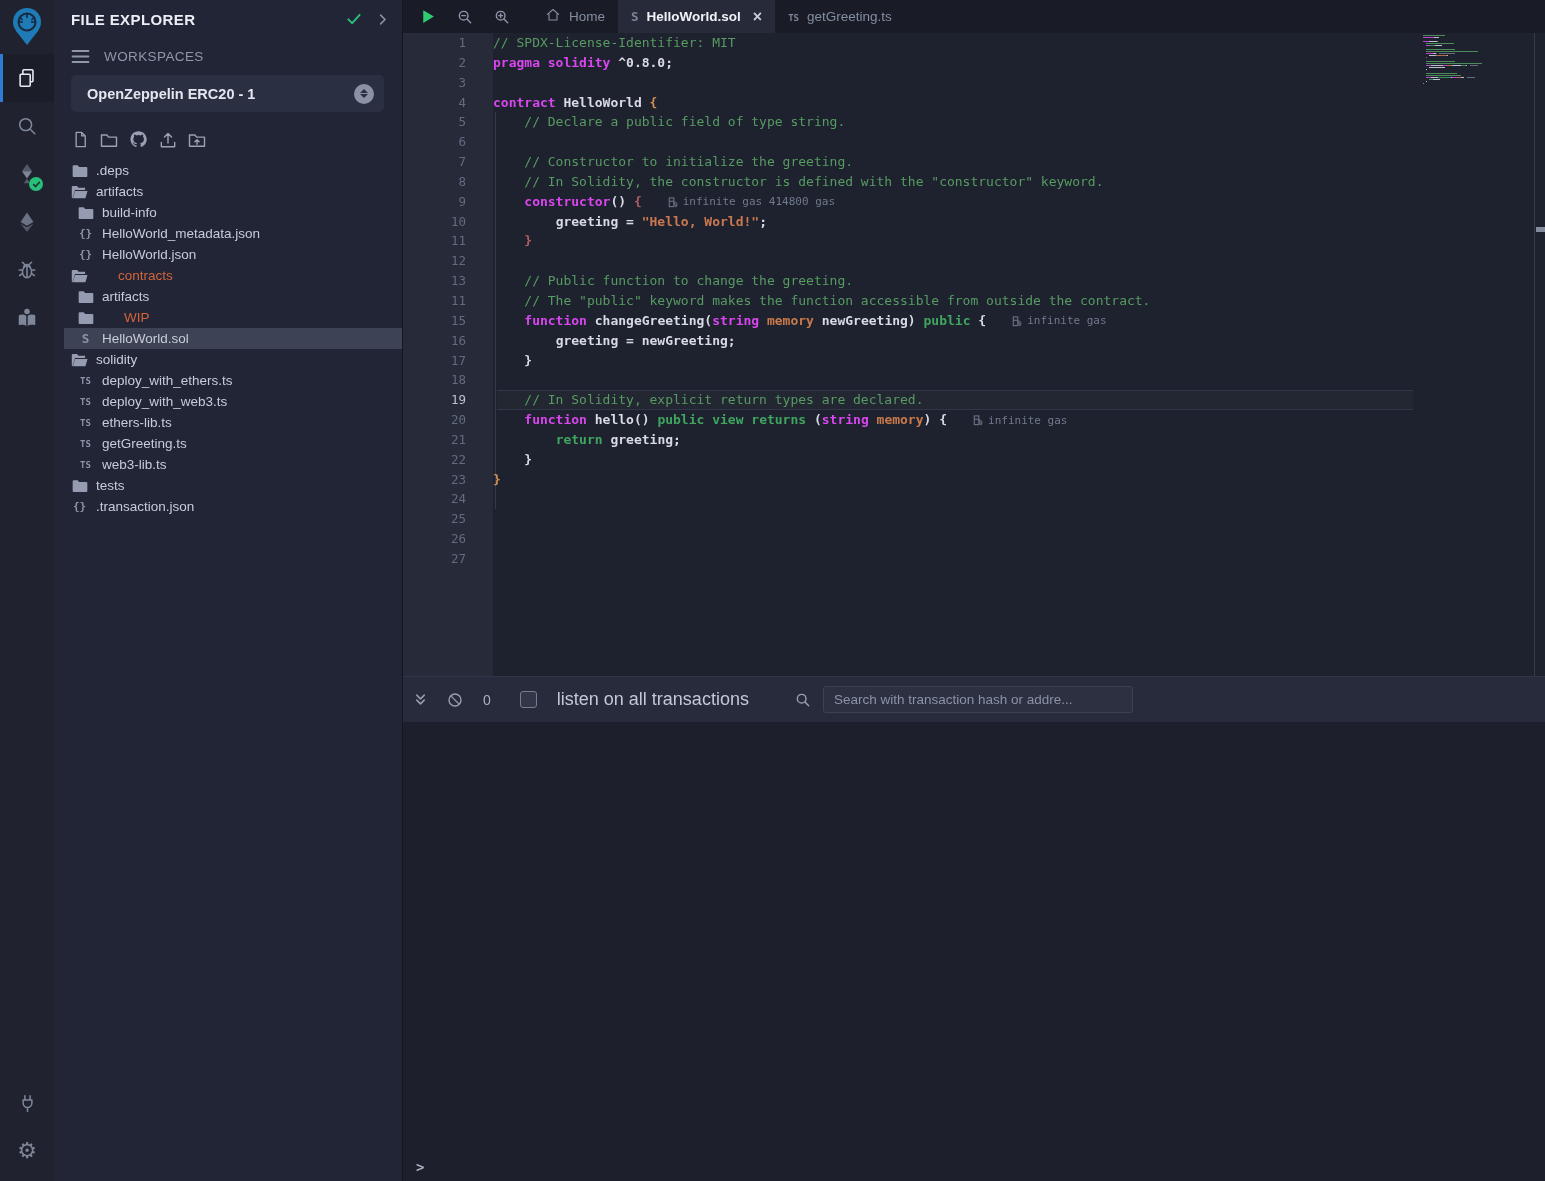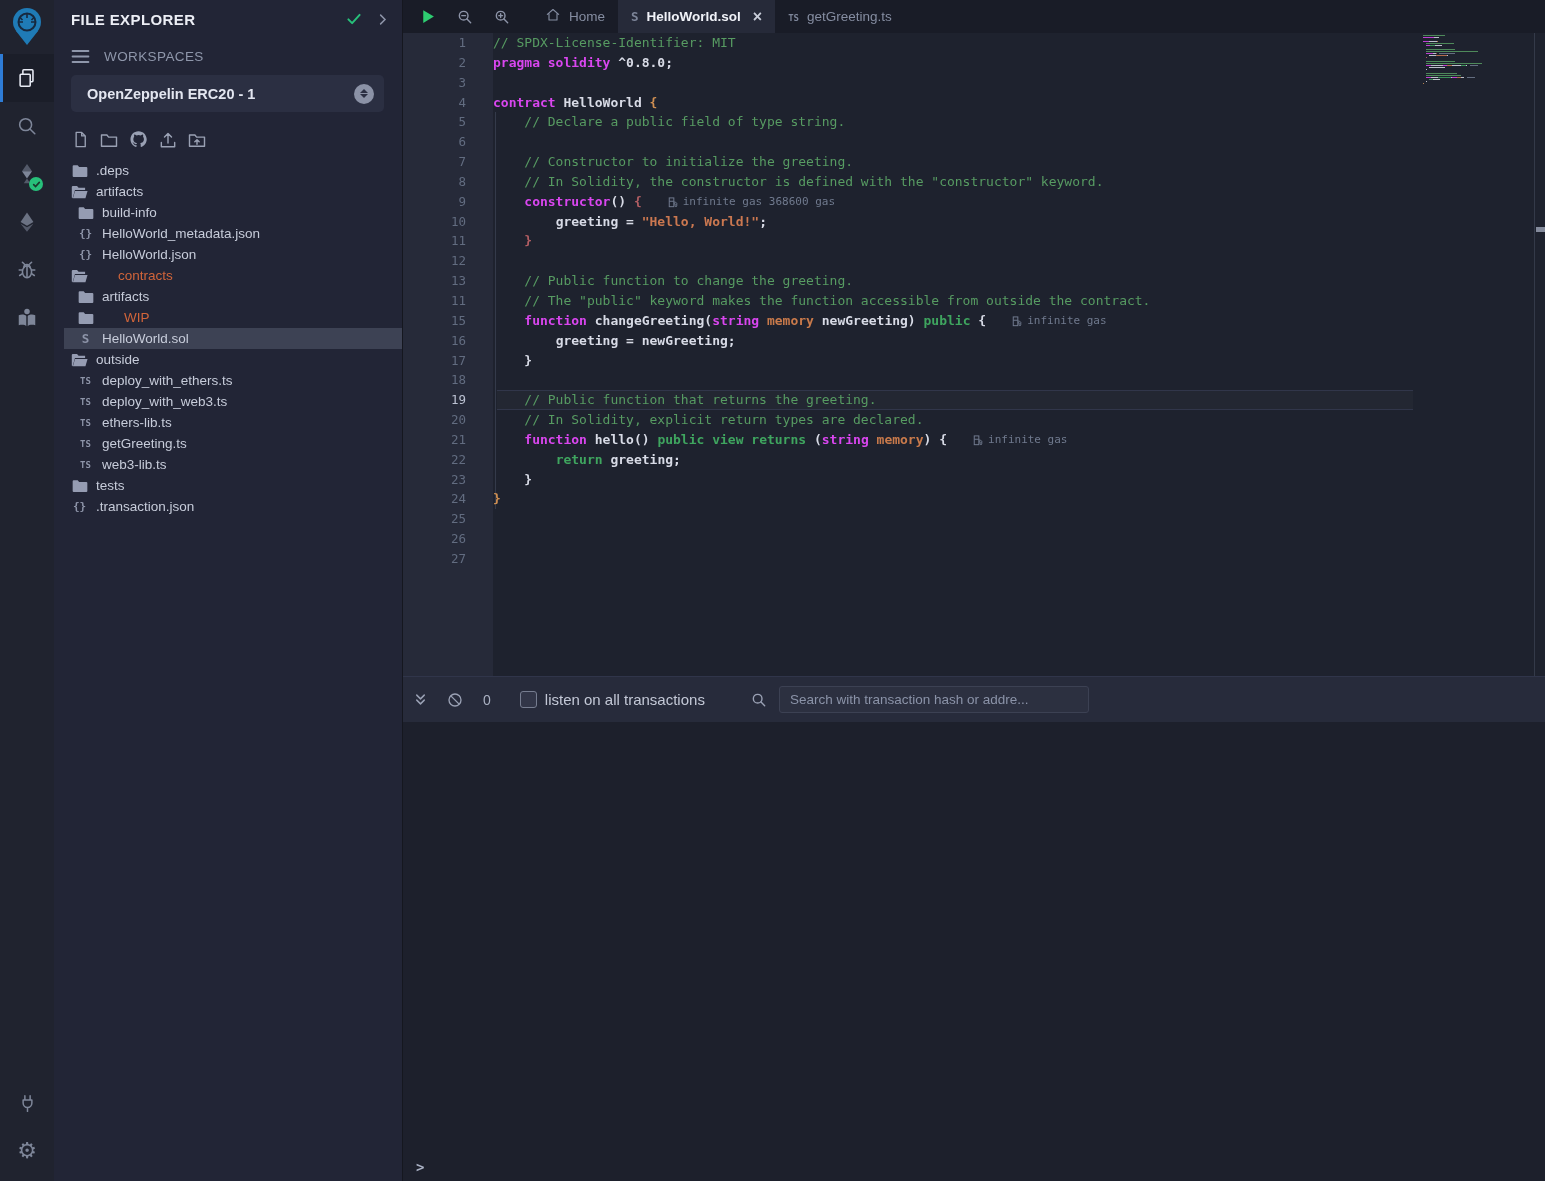--- a/index.html
+++ b/index.html
@@ -79,21 +79,21 @@
   .mm-sp { display:inline-block; height:1px; vertical-align:top; }
   .ed-vline { position:absolute; left:1131px; top:0; width:1px; height:100%; background:#343a49; }
   .scrollmark { position:absolute; left:1133px; top:194px; width:9px; height:5px; background:#848b9c; cursor:pointer; }
 
   .termbar { height:46px; background:#272b3b; border-top:1px solid #30354a; display:flex; align-items:center; flex:none; color:#9aa1b4; }
   .term-ic { cursor:pointer; display:flex; }
   .t-chev { margin-left:10px; }
   .t-ban { margin-left:19px; }
   .t-zero { margin-left:20px; font-size:14px; color:#aab1c2; }
   .t-cb { margin-left:29px; width:17px; height:17px; border:1.5px solid #767d90; border-radius:3px; background:#323648; cursor:pointer; }
-  .t-listen { margin-left:8px; font-size:15px; color:#c3c8d6; cursor:pointer; }
+  .t-listen { margin-left:20px; font-size:18px; color:#c3c8d6; cursor:pointer; }
   .t-search { margin-left:46px; }
   .t-input { margin-left:12px; width:310px; height:27px; background:#2c3040; border:1px solid #3c4153; border-radius:3px; color:#c3c8d8; font-size:13.5px; padding:0 10px; font-family:"Liberation Sans", sans-serif; }
   .t-input::placeholder { color:#8b93a8; }
 
   .termcontent { flex:1; background:#1d202c; position:relative; }
   .prompt { position:absolute; left:13px; bottom:6px; font-family:"DejaVu Sans Mono", monospace; font-weight:700; font-size:14px; color:#aab1c4; }
 </style>
 </head>
 <body>
 
@@ -295,21 +295,21 @@
           </span>
           <span class="tlabel">HelloWorld.sol</span>
         </div>
         <div class="tree-row" style="padding-left: 7px;">
           <span class="ticon">
             <svg width="17" height="14" viewBox="0 0 24 20" fill="#959cb2">
               <path d="M1 3 a1.5 1.5 0 0 1 1.5 -1.5 h6 l2.2 2.6 H20 V7 H5.5 L2.2 19 A1.5 1.5 0 0 1 1 17.5 Z"></path>
               <path d="M5.5 8.5 H23.5 L20.5 19 H2.6 Z"></path>
             </svg>
           </span>
-          <span class="tlabel">outside</span>
+          <span class="tlabel">solidity</span>
         </div>
         <div class="tree-row" style="padding-left: 13px;">
           <span class="ticon">
             <span class="ticon-txt ticon-ts">TS</span>
           </span>
           <span class="tlabel">deploy_with_ethers.ts</span>
         </div>
         <div class="tree-row" style="padding-left: 13px;">
           <span class="ticon">
             <span class="ticon-txt ticon-ts">TS</span>
@@ -429,34 +429,33 @@
           <div class="line"><span class="s-kw">pragma solidity</span><span class="s-bd"> ^0.8.0;</span></div>
           <div class="line"></div>
           <div class="line"><span class="s-kw">contract</span><span class="s-bd"> HelloWorld </span><span class="s-br">{</span></div>
           <div class="line"><span class="s-pl">    </span><span class="s-cm">// Declare a public field of type string.</span></div>
           <div class="line"></div>
           <div class="line"><span class="s-pl">    </span><span class="s-cm">// Constructor to initialize the greeting.</span></div>
           <div class="line"><span class="s-pl">    </span><span class="s-cm">// In Solidity, the constructor is defined with the "constructor" keyword.</span></div>
           <div class="line"><span class="s-pl">    </span><span class="s-kw">constructor</span><span class="s-bd">() </span><span class="s-rd">{</span><span class="gas"><svg width="10" height="11" viewBox="0 0 24 26" fill="none" stroke="#707a8e" stroke-width="2.4">
                 <rect x="3" y="2" width="11" height="21"></rect>
                 <path d="M3 10 h11 M14 12 h4 l3 3 v6 a2 2 0 0 1 -4 0 v-5 h-3"></path>
-              </svg><span>infinite gas 368600 gas</span></span></div>
+              </svg><span>infinite gas 414800 gas</span></span></div>
           <div class="line"><span class="s-pl">        </span><span class="s-bd">greeting = </span><span class="s-st">"Hello, World!"</span><span class="s-bd">;</span></div>
           <div class="line"><span class="s-pl">    </span><span class="s-rd">}</span></div>
           <div class="line"></div>
           <div class="line"><span class="s-pl">    </span><span class="s-cm">// Public function to change the greeting.</span></div>
           <div class="line"><span class="s-pl">    </span><span class="s-cm">// The "public" keyword makes the function accessible from outside the contract.</span></div>
           <div class="line"><span class="s-pl">    </span><span class="s-kw">function</span><span class="s-bd"> changeGreeting(</span><span class="s-kw">string</span><span class="s-or"> memory</span><span class="s-bd"> newGreeting) </span><span class="s-gr">public</span><span class="s-bd"> {</span><span class="gas"><svg width="10" height="11" viewBox="0 0 24 26" fill="none" stroke="#707a8e" stroke-width="2.4">
                 <rect x="3" y="2" width="11" height="21"></rect>
                 <path d="M3 10 h11 M14 12 h4 l3 3 v6 a2 2 0 0 1 -4 0 v-5 h-3"></path>
               </svg><span>infinite gas</span></span></div>
           <div class="line"><span class="s-pl">        </span><span class="s-bd">greeting = newGreeting;</span></div>
           <div class="line"><span class="s-pl">    </span><span class="s-bd">}</span></div>
           <div class="line"></div>
-          <div class="line"><span class="s-pl">    </span><span class="s-cm">// Public function that returns the greeting.</span></div>
           <div class="line"><span class="s-pl">    </span><span class="s-cm">// In Solidity, explicit return types are declared.</span></div>
           <div class="line"><span class="s-pl">    </span><span class="s-kw">function</span><span class="s-bd"> hello() </span><span class="s-gr">public view returns</span><span class="s-bd"> (</span><span class="s-kw">string</span><span class="s-or"> memory</span><span class="s-bd">) {</span><span class="gas"><svg width="10" height="11" viewBox="0 0 24 26" fill="none" stroke="#707a8e" stroke-width="2.4">
                 <rect x="3" y="2" width="11" height="21"></rect>
                 <path d="M3 10 h11 M14 12 h4 l3 3 v6 a2 2 0 0 1 -4 0 v-5 h-3"></path>
               </svg><span>infinite gas</span></span></div>
           <div class="line"><span class="s-pl">        </span><span class="s-gr">return</span><span class="s-bd"> greeting;</span></div>
           <div class="line"><span class="s-pl">    </span><span class="s-bd">}</span></div>
           <div class="line"><span class="s-br">}</span></div>
           <div class="line"></div>
           <div class="line"></div>

